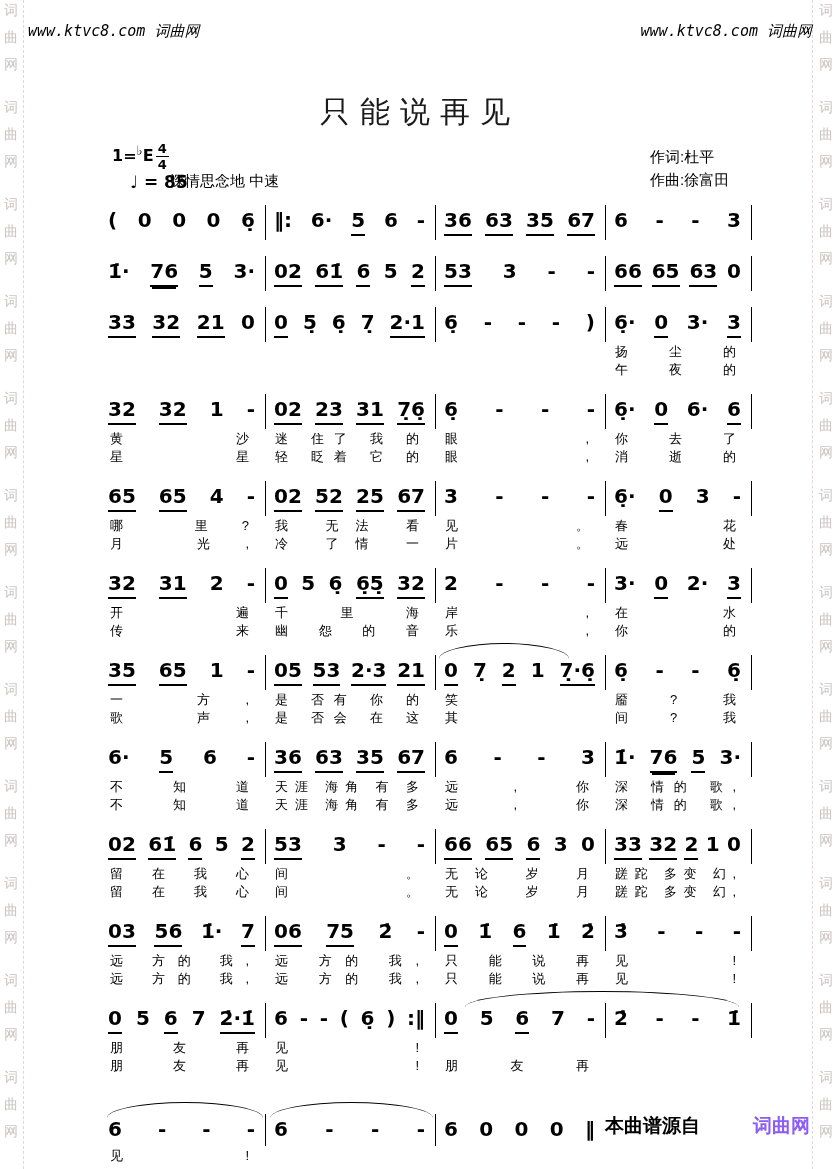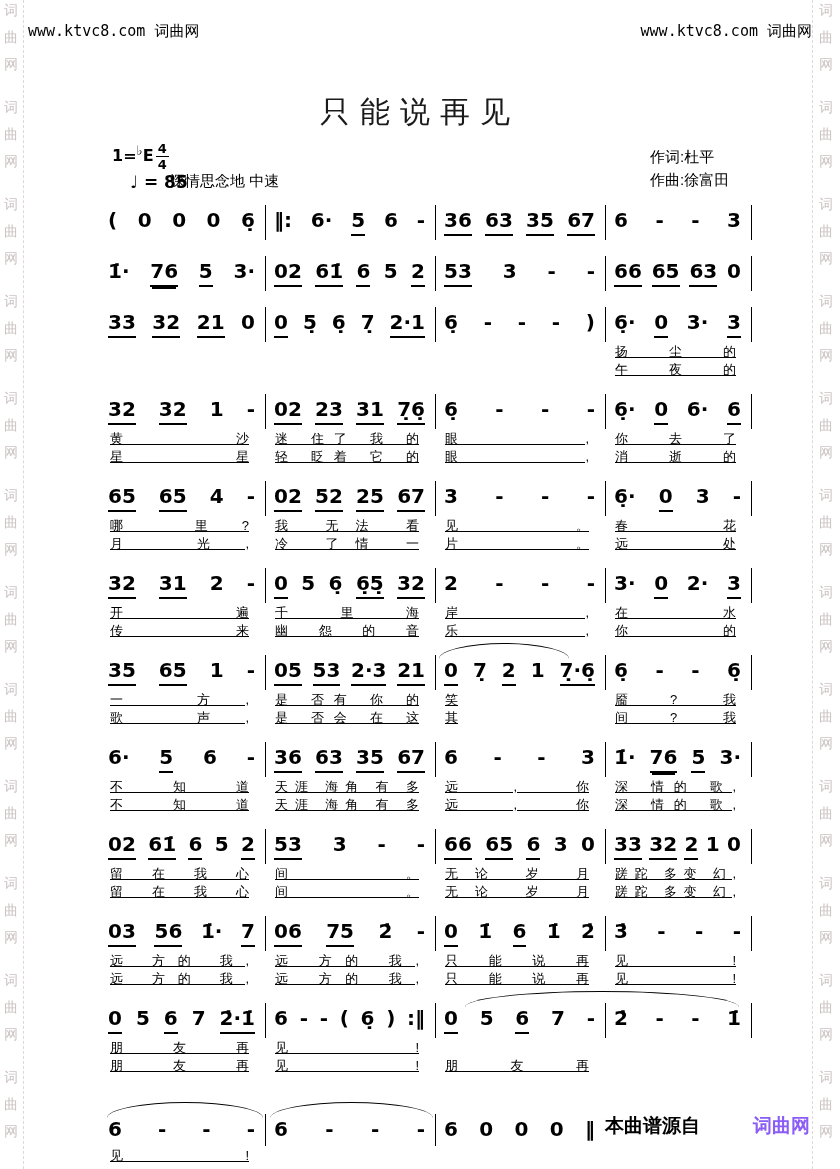--- a/index.html
+++ b/index.html
@@ -4,21 +4,21 @@
 <style>
   html,body{margin:0;padding:0;background:#fff;}
   .page{position:relative;width:840px;height:1169px;background:#fff;overflow:hidden;
         font-family:"Liberation Sans",sans-serif;color:#000;}
   
   .rail-char{position:absolute;font-size:14px;color:#ccc3c3;line-height:1;
              font-family:"Liberation Sans",sans-serif;}
   .dashline{position:absolute;top:0;height:1169px;width:0;border-left:1px dashed #e0d8d8;}
   
   .site{position:absolute;top:22px;font-family:"DejaVu Sans Mono",monospace;
-        font-size:15px;color:#000;white-space:nowrap;}
+        font-size:15px;color:#000;white-space:nowrap;font-style:italic;}
   .site-left{left:28px;}
   .site-right{right:28px;}
   
   .title{position:absolute;top:92px;left:0;width:840px;text-align:center;
          font-family:"Liberation Serif",serif;font-size:30px;font-weight:400;
          letter-spacing:10px;color:#1a1a1a;}
   
   .meta-key{position:absolute;left:112px;top:142px;font-size:16px;font-weight:bold;
             font-family:"DejaVu Sans",sans-serif;}
   .meta-key .flat{vertical-align:super;font-size:13px;}
@@ -36,21 +36,21 @@
   .system.xgap{margin-bottom:40px;}
   .notes-row{display:grid;grid-template-columns:165px 170px 170px 147px;position:relative;}
   .measure{display:flex;justify-content:space-between;align-items:baseline;
            padding:2px 10px 4px 8px;font-family:"DejaVu Sans",sans-serif;
            font-size:20px;font-weight:bold;line-height:26px;white-space:nowrap;}
   .measure.bl{border-left:1.5px solid #000;}
   .measure.br{border-right:1.5px solid #000;}
   .tok{display:inline-block;}
   .bm{border-bottom:2px solid #000;padding-bottom:1px;}
   .bm2{border-bottom:2px solid #000;padding-bottom:1px;box-shadow:0 4px 0 -2px #000;}
-  .lyr-row{display:grid;grid-template-columns:165px 170px 170px 147px;margin-top:2px;text-decoration:underline;}
+  .lyr-row{display:grid;grid-template-columns:165px 170px 170px 147px;margin-top:2px;}
   .lyr{font-size:13px;line-height:16px;white-space:nowrap;overflow:hidden;
        padding:0 16px 0 10px;text-align:justify;text-align-last:justify;}
   .arc{position:absolute;top:-12px;height:15px;border-top:1.5px solid #000;
        border-radius:50% 50% 0 0 / 100% 100% 0 0;}
   
   .footer-source{position:absolute;left:605px;top:1113px;font-size:19px;font-weight:bold;}
   .footer-brand{position:absolute;left:753px;top:1113px;font-size:19px;font-weight:bold;}
 </style>
 </head>
 <body>

